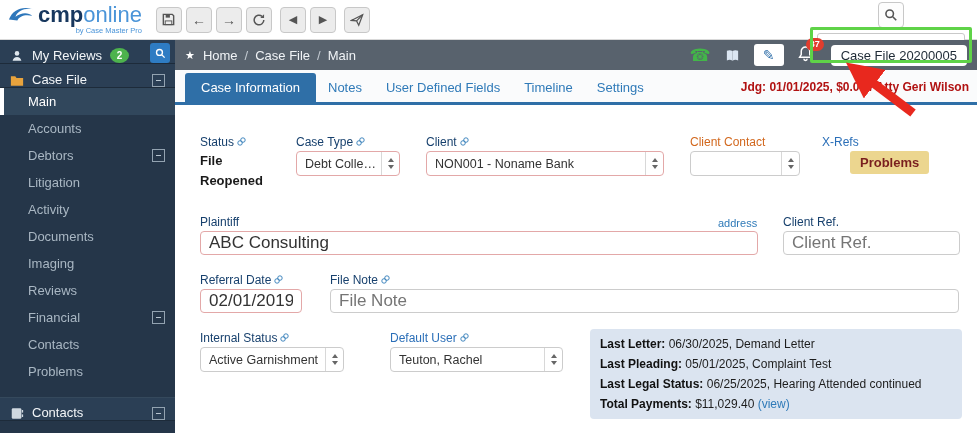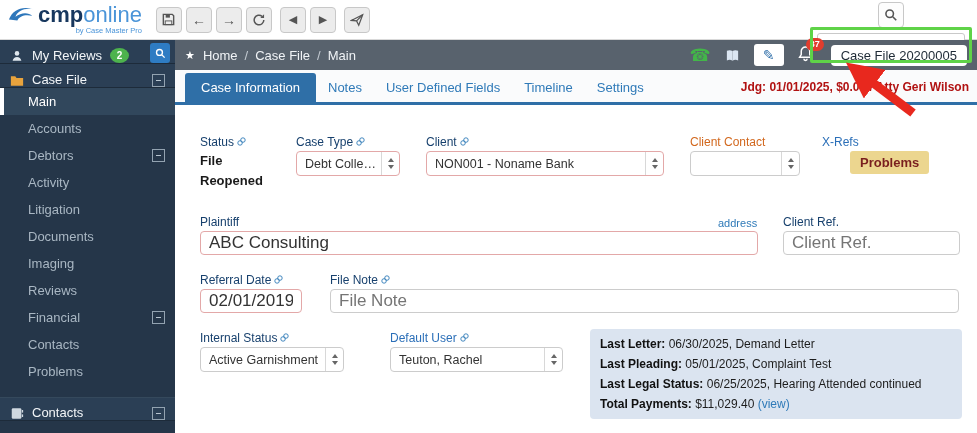--- a/index.html
+++ b/index.html
@@ -245,24 +245,24 @@
         <span>Main</span>
       </div>
     <div class="menu-item">
         <span>Accounts</span>
       </div>
     <div class="menu-item">
         <span>Debtors</span>
         <span class="collapse-box"></span>
       </div>
     <div class="menu-item">
+        <span>Litigation</span>
+      </div>
+    <div class="menu-item">
         <span>Activity</span>
-      </div>
-    <div class="menu-item">
-        <span>Litigation</span>
       </div>
     <div class="menu-item">
         <span>Documents</span>
       </div>
     <div class="menu-item">
         <span>Imaging</span>
       </div>
     <div class="menu-item">
         <span>Reviews</span>
       </div>

